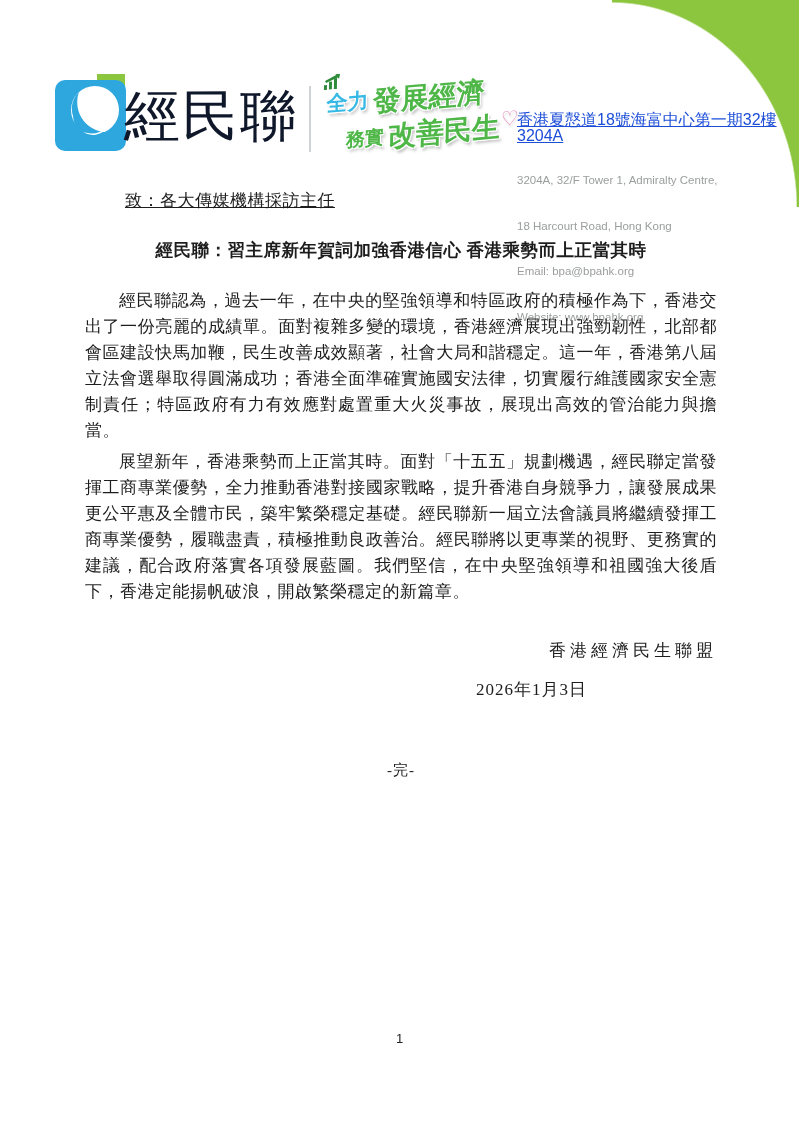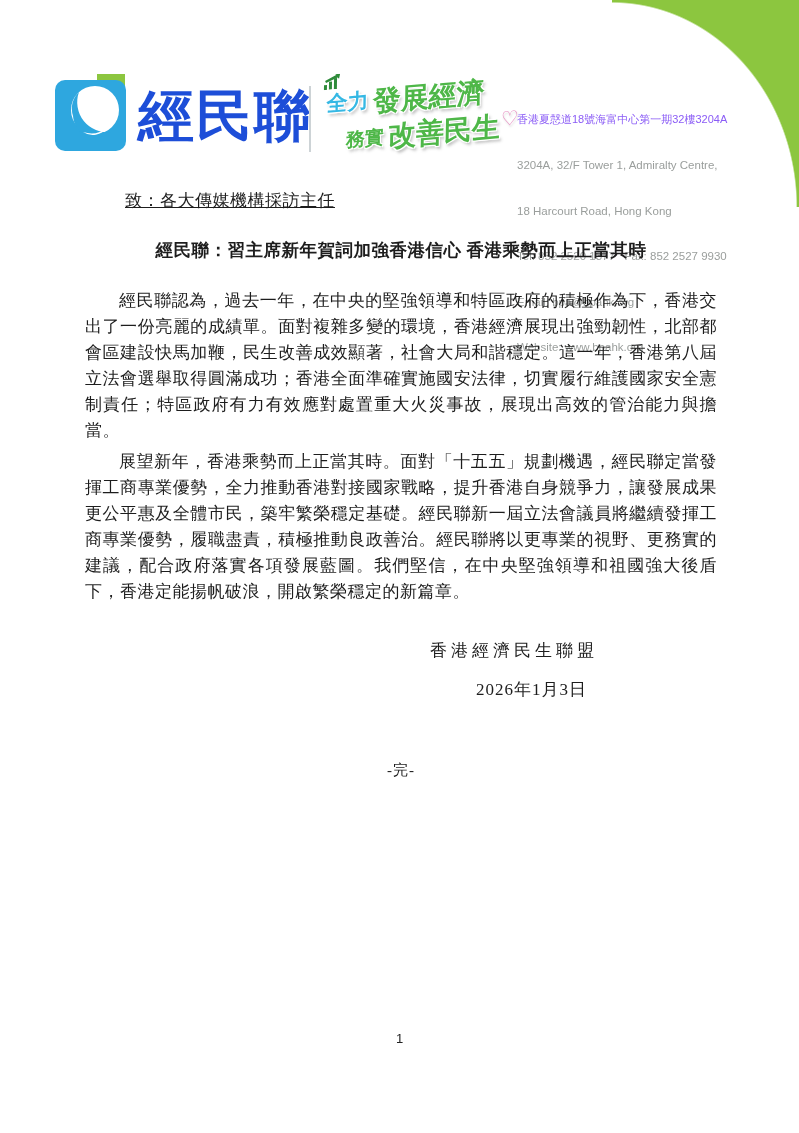--- a/index.html
+++ b/index.html
@@ -9,23 +9,23 @@
     overflow:hidden;
   }
   
   .corner-green{
     position:absolute;top:0;right:0;width:187px;height:207px;
     background:radial-gradient(187px 207px at 0% 100%, #ffffff 98.4%, #8cc63f 99.2%);
   }
   
   .logo-icon{position:absolute;left:55px;top:74px;width:74px;height:80px;}
   .logo-text{
-    position:absolute;left:138px;top:84px;
+    position:absolute;left:124px;top:84px;
     font-family:"Liberation Sans","DejaVu Sans",sans-serif;
-    font-weight:bold;font-size:56px;line-height:64px;color:#1d4ed8;letter-spacing:2px;
+    font-weight:normal;font-size:56px;line-height:64px;color:#0f172a;letter-spacing:2px;
   }
   .header-divider{position:absolute;left:309px;top:86px;width:2px;height:66px;background:#cdd3d6;}
   .slogan{
     position:absolute;left:320px;top:80px;width:175px;
     transform:rotate(-5deg) skewX(-6deg);
     font-family:"Liberation Sans","DejaVu Sans",sans-serif;font-weight:bold;white-space:nowrap;
   }
   .slogan .outline{
     text-shadow:-1px -1px 0 #fff,1px -1px 0 #fff,-1px 1px 0 #fff,1px 1px 0 #fff,2px 3px 3px rgba(60,60,60,.35);
   }
@@ -37,32 +37,32 @@
   .slogan-main2{font-size:28px;color:#4eb748;}
   .growth-chart{position:absolute;left:2px;top:-12px;}
   .heart{font-size:20px;color:#e78cc0;vertical-align:10px;margin-left:1px;
          text-shadow:1px 2px 2px rgba(80,80,80,.3);}
   
   .contact{
     position:absolute;left:517px;top:82px;width:270px;
     font-family:"Liberation Sans","DejaVu Sans",sans-serif;
     font-size:11.5px;line-height:15.2px;color:#9a9e9c;white-space:pre-wrap;
   }
-  .contact .zh{color:#8b5cf6;font-size:11px;}
+  .contact .zh{color:#1d4ed8;font-size:16px;text-decoration:underline;}
   
   .letter{
     position:absolute;left:85px;top:188px;width:632px;
     font-size:17px;line-height:26px;letter-spacing:.5px;
   }
   .recipient{margin:0 0 0 40px;text-decoration:underline;}
   .title{margin:23px 0 0 0;text-align:center;font-weight:bold;font-size:17.5px;}
   .para{margin:25px 0 0 0;text-indent:2em;text-align:justify;}
   .para + .para{margin-top:5px;}
   .signature{margin-top:33px;text-align:right;}
-  .sig-org{margin-right:119px;letter-spacing:4px;}
+  .sig-org{letter-spacing:4px;}
   .sig-date{margin:13px 130px 0 0;letter-spacing:1px;}
   .end-mark{margin-top:54px;text-align:center;font-size:15px;letter-spacing:1px;}
   
   .page-number{
     position:absolute;left:0;top:1031px;width:100%;text-align:center;
     font-family:"Liberation Sans","DejaVu Sans",sans-serif;font-size:13px;color:#222;
   }
 </style>
 </head>
 <body>
@@ -97,21 +97,20 @@
     <div class="slogan-line2">
       <span class="slogan-lead2 outline">務實</span>
       <span class="slogan-main2 outline">改善民生</span><span class="heart">♡</span>
     </div>
   </div>
 
   <div class="contact">
     <div class="zh">香港夏慤道18號海富中心第一期32樓3204A</div>
     <div>3204A, 32/F Tower 1, Admiralty Centre,</div>
     <div>18 Harcourt Road, Hong Kong</div>
-    <div>Tel: 852 2520 1377   Fax: 852 2527 9930</div>
     <div>Email: bpa@bpahk.org</div>
     <div>Website: www.bpahk.org</div>
   </div>
 </div>
 
 <div class="letter">
   <div class="recipient">致：各大傳媒機構採訪主任</div>
   <div class="title">經民聯：習主席新年賀詞加強香港信心 香港乘勢而上正當其時</div>
   <p class="para">經民聯認為，過去一年，在中央的堅強領導和特區政府的積極作為下，香港交出了一份亮麗的成績單。面對複雜多變的環境，香港經濟展現出強勁韌性，北部都會區建設快馬加鞭，民生改善成效顯著，社會大局和諧穩定。這一年，香港第八屆立法會選舉取得圓滿成功；香港全面準確實施國安法律，切實履行維護國家安全憲制責任；特區政府有力有效應對處置重大火災事故，展現出高效的管治能力與擔當。</p>
   <p class="para">展望新年，香港乘勢而上正當其時。面對「十五五」規劃機遇，經民聯定當發揮工商專業優勢，全力推動香港對接國家戰略，提升香港自身競爭力，讓發展成果更公平惠及全體市民，築牢繁榮穩定基礎。經民聯新一屆立法會議員將繼續發揮工商專業優勢，履職盡責，積極推動良政善治。經民聯將以更專業的視野、更務實的建議，配合政府落實各項發展藍圖。我們堅信，在中央堅強領導和祖國強大後盾下，香港定能揚帆破浪，開啟繁榮穩定的新篇章。</p>

